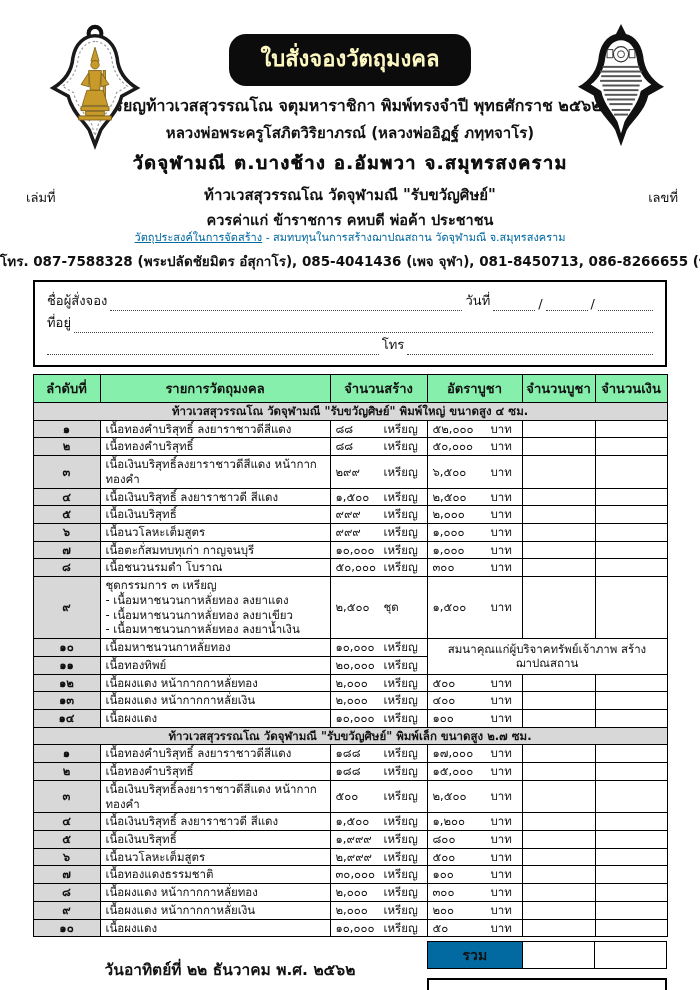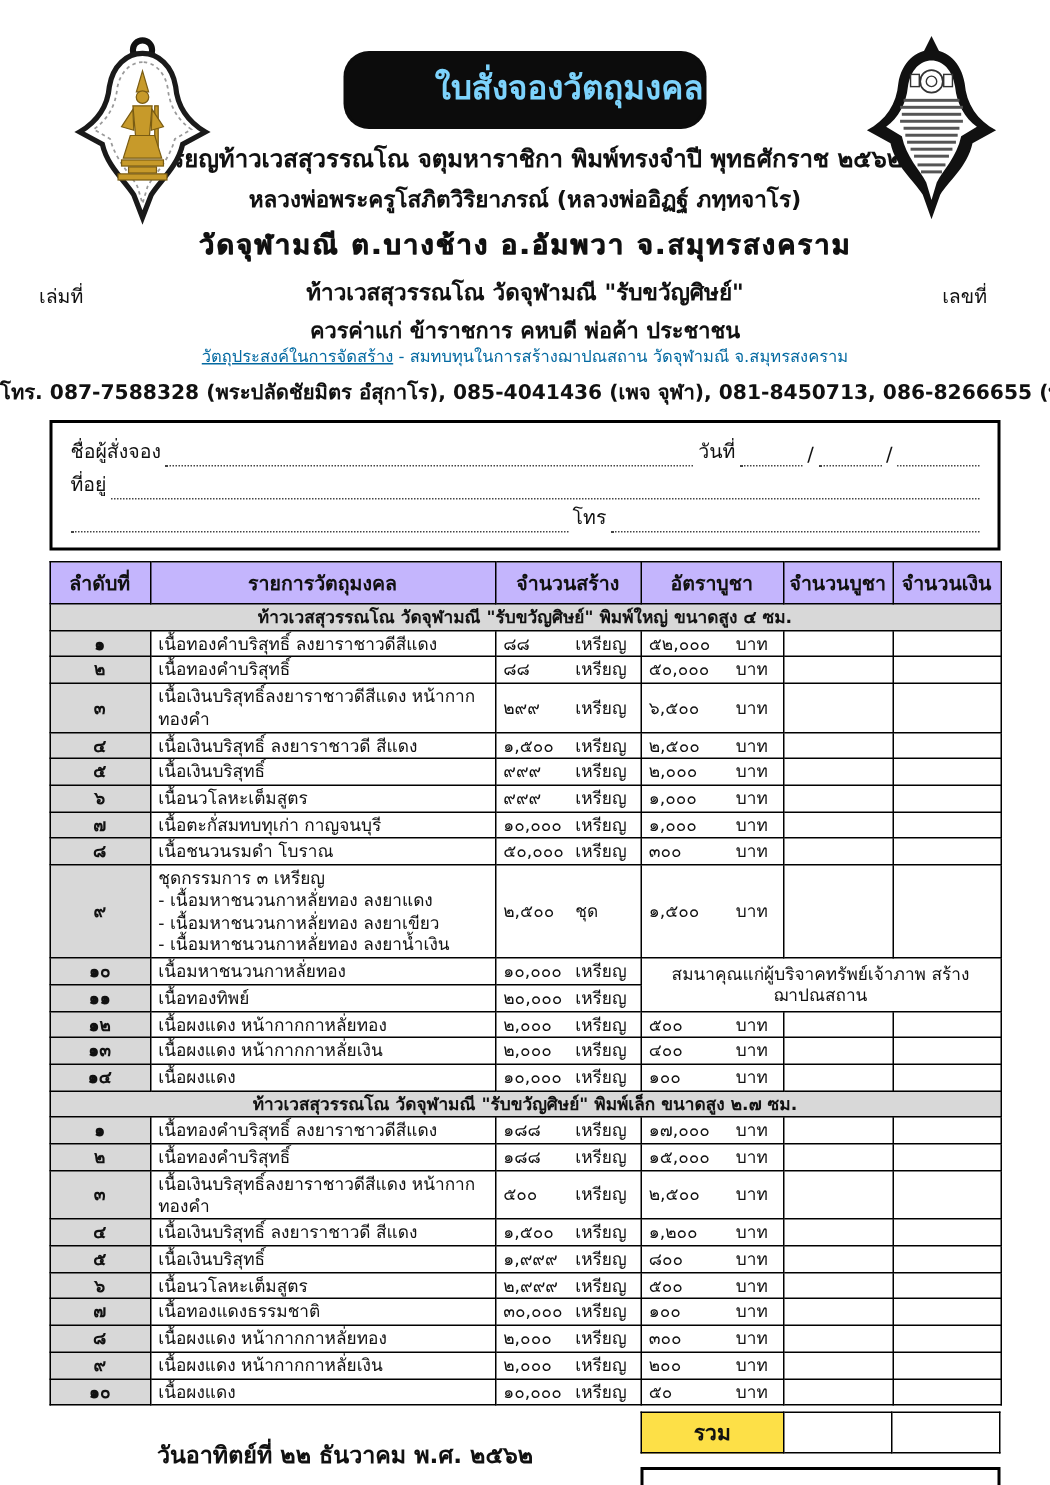--- a/index.html
+++ b/index.html
@@ -3,68 +3,68 @@
 <meta charset="utf-8">
 <style>
   html,body{margin:0;padding:0;background:#fff;}
   body{width:700px;height:990px;font-family:"DejaVu Sans","Liberation Sans",sans-serif;color:#111;}
   .page{position:relative;width:700px;height:990px;overflow:hidden;background:#fff;}
 
   
   .amulet{position:absolute;top:24px;}
   .amulet.left{left:36px;}
   .amulet.right{right:20px;}
-  .banner{margin:36px auto 0;width:238px;background:#0c0c0c;color:#7dd3fc;border-radius:15px;
-          text-align:right;font-weight:bold;font-size:22px;padding:5px 0 8px;
+  .banner{margin:36px auto 0;width:238px;background:#0c0c0c;color:#fef9c3;border-radius:15px;
+          text-align:center;font-weight:bold;font-size:22px;padding:5px 0 8px;
           box-shadow:0 0 0 2px #0c0c0c;}
   .sub{text-align:center;font-weight:bold;}
   .sub1{font-size:16px;margin-top:9px;}
   .sub2{font-size:15px;margin-top:3px;}
   .sub3{font-size:18px;margin-top:3px;letter-spacing:1.5px;text-shadow:0.6px 0 0 #111;}
 
   
   .meta{position:relative;height:42px;margin-top:6px;}
   .meta .book-no{position:absolute;left:26px;top:4px;font-size:13px;}
-  .meta .num{position:absolute;right:42px;top:4px;font-size:13px;}
+  .meta .num{position:absolute;right:22px;top:4px;font-size:13px;}
   .meta .center{position:absolute;left:50%;transform:translateX(-50%);top:0;text-align:center;white-space:nowrap;}
   .meta .center .l1{font-weight:bold;font-size:15px;}
   .meta .center .l2{font-weight:bold;font-size:14.5px;margin-top:1px;}
   .purpose{text-align:center;font-size:11px;color:#0369a1;margin-top:3px;}
   .purpose .u{text-decoration:underline;}
   .phones{text-align:center;font-weight:bold;font-size:13.5px;margin-top:4px;white-space:nowrap;}
 
   
   .cust-box{margin:8px 33px 0;border:2px solid #000;padding:7px 12px 10px;font-size:13px;}
   .fill-line{display:flex;align-items:flex-end;gap:3px;height:22px;}
   .dotfill{border-bottom:1.6px dotted #444;height:15px;}
   .grow{flex:1;}
   .w45{width:42px;} .w55{width:55px;}
 
   
   table.order{margin:7px auto 0;width:634px;border-collapse:collapse;table-layout:fixed;}
   table.order col.c1{width:67px;} table.order col.c2{width:230px;} table.order col.c3{width:97px;}
   table.order col.c4{width:95px;} table.order col.c5{width:73px;} table.order col.c6{width:72px;}
-  table.order th{border:1.6px solid #000;font-size:13px;font-weight:bold;padding:3px 2px;background:#c4b5fd;}
+  table.order th{border:1.6px solid #000;font-size:13px;font-weight:bold;padding:3px 2px;background:#86efac;}
   table.order td{border:1.2px solid #000;font-size:11.5px;padding:1px 5px;line-height:1.28;vertical-align:middle;}
   td.sec-title{background:#d8d8d8;text-align:center;font-weight:bold;font-size:12.5px;padding:2px 2px;}
   td.no-cell{background:#d8d8d8;text-align:center;font-weight:bold;font-size:13px;padding:1px 2px;}
   td.item-cell{white-space:pre-line;}
   .vu{display:flex;justify-content:space-between;align-items:baseline;gap:6px;}
   .vu .u{flex:0 0 auto;text-align:left;}
   .qty-u{width:38px;} .price-u{width:26px;}
   td.note-cell{text-align:center;font-size:11px;padding:1px 3px;}
 
   
   .bottom{display:flex;margin:4px 33px 0;align-items:flex-start;}
   .ceremony{flex:1;text-align:center;padding-top:12px;}
   .ceremony .cl{font-weight:bold;font-size:15.5px;margin-top:4px;}
   .right-col{width:240px;flex:0 0 240px;}
   table.total{width:240px;border-collapse:collapse;}
   table.total td{border:1.6px solid #000;height:24px;font-size:14px;}
-  td.total-label{background:#fde047;text-align:center;font-weight:bold;width:95px;}
+  td.total-label{background:#0369a1;text-align:center;font-weight:bold;width:95px;}
   td.tc5{width:73px;} td.tc6{width:72px;}
   .receiver-box{margin-top:9px;border:2px solid #000;padding:14px 12px 6px;font-size:13px;height:68px;}
 </style>
 </head>
 <body>
 
 <div class="page">
 
   <div class="amulet left">
     <svg width="118" height="128" viewBox="0 0 100 110">

